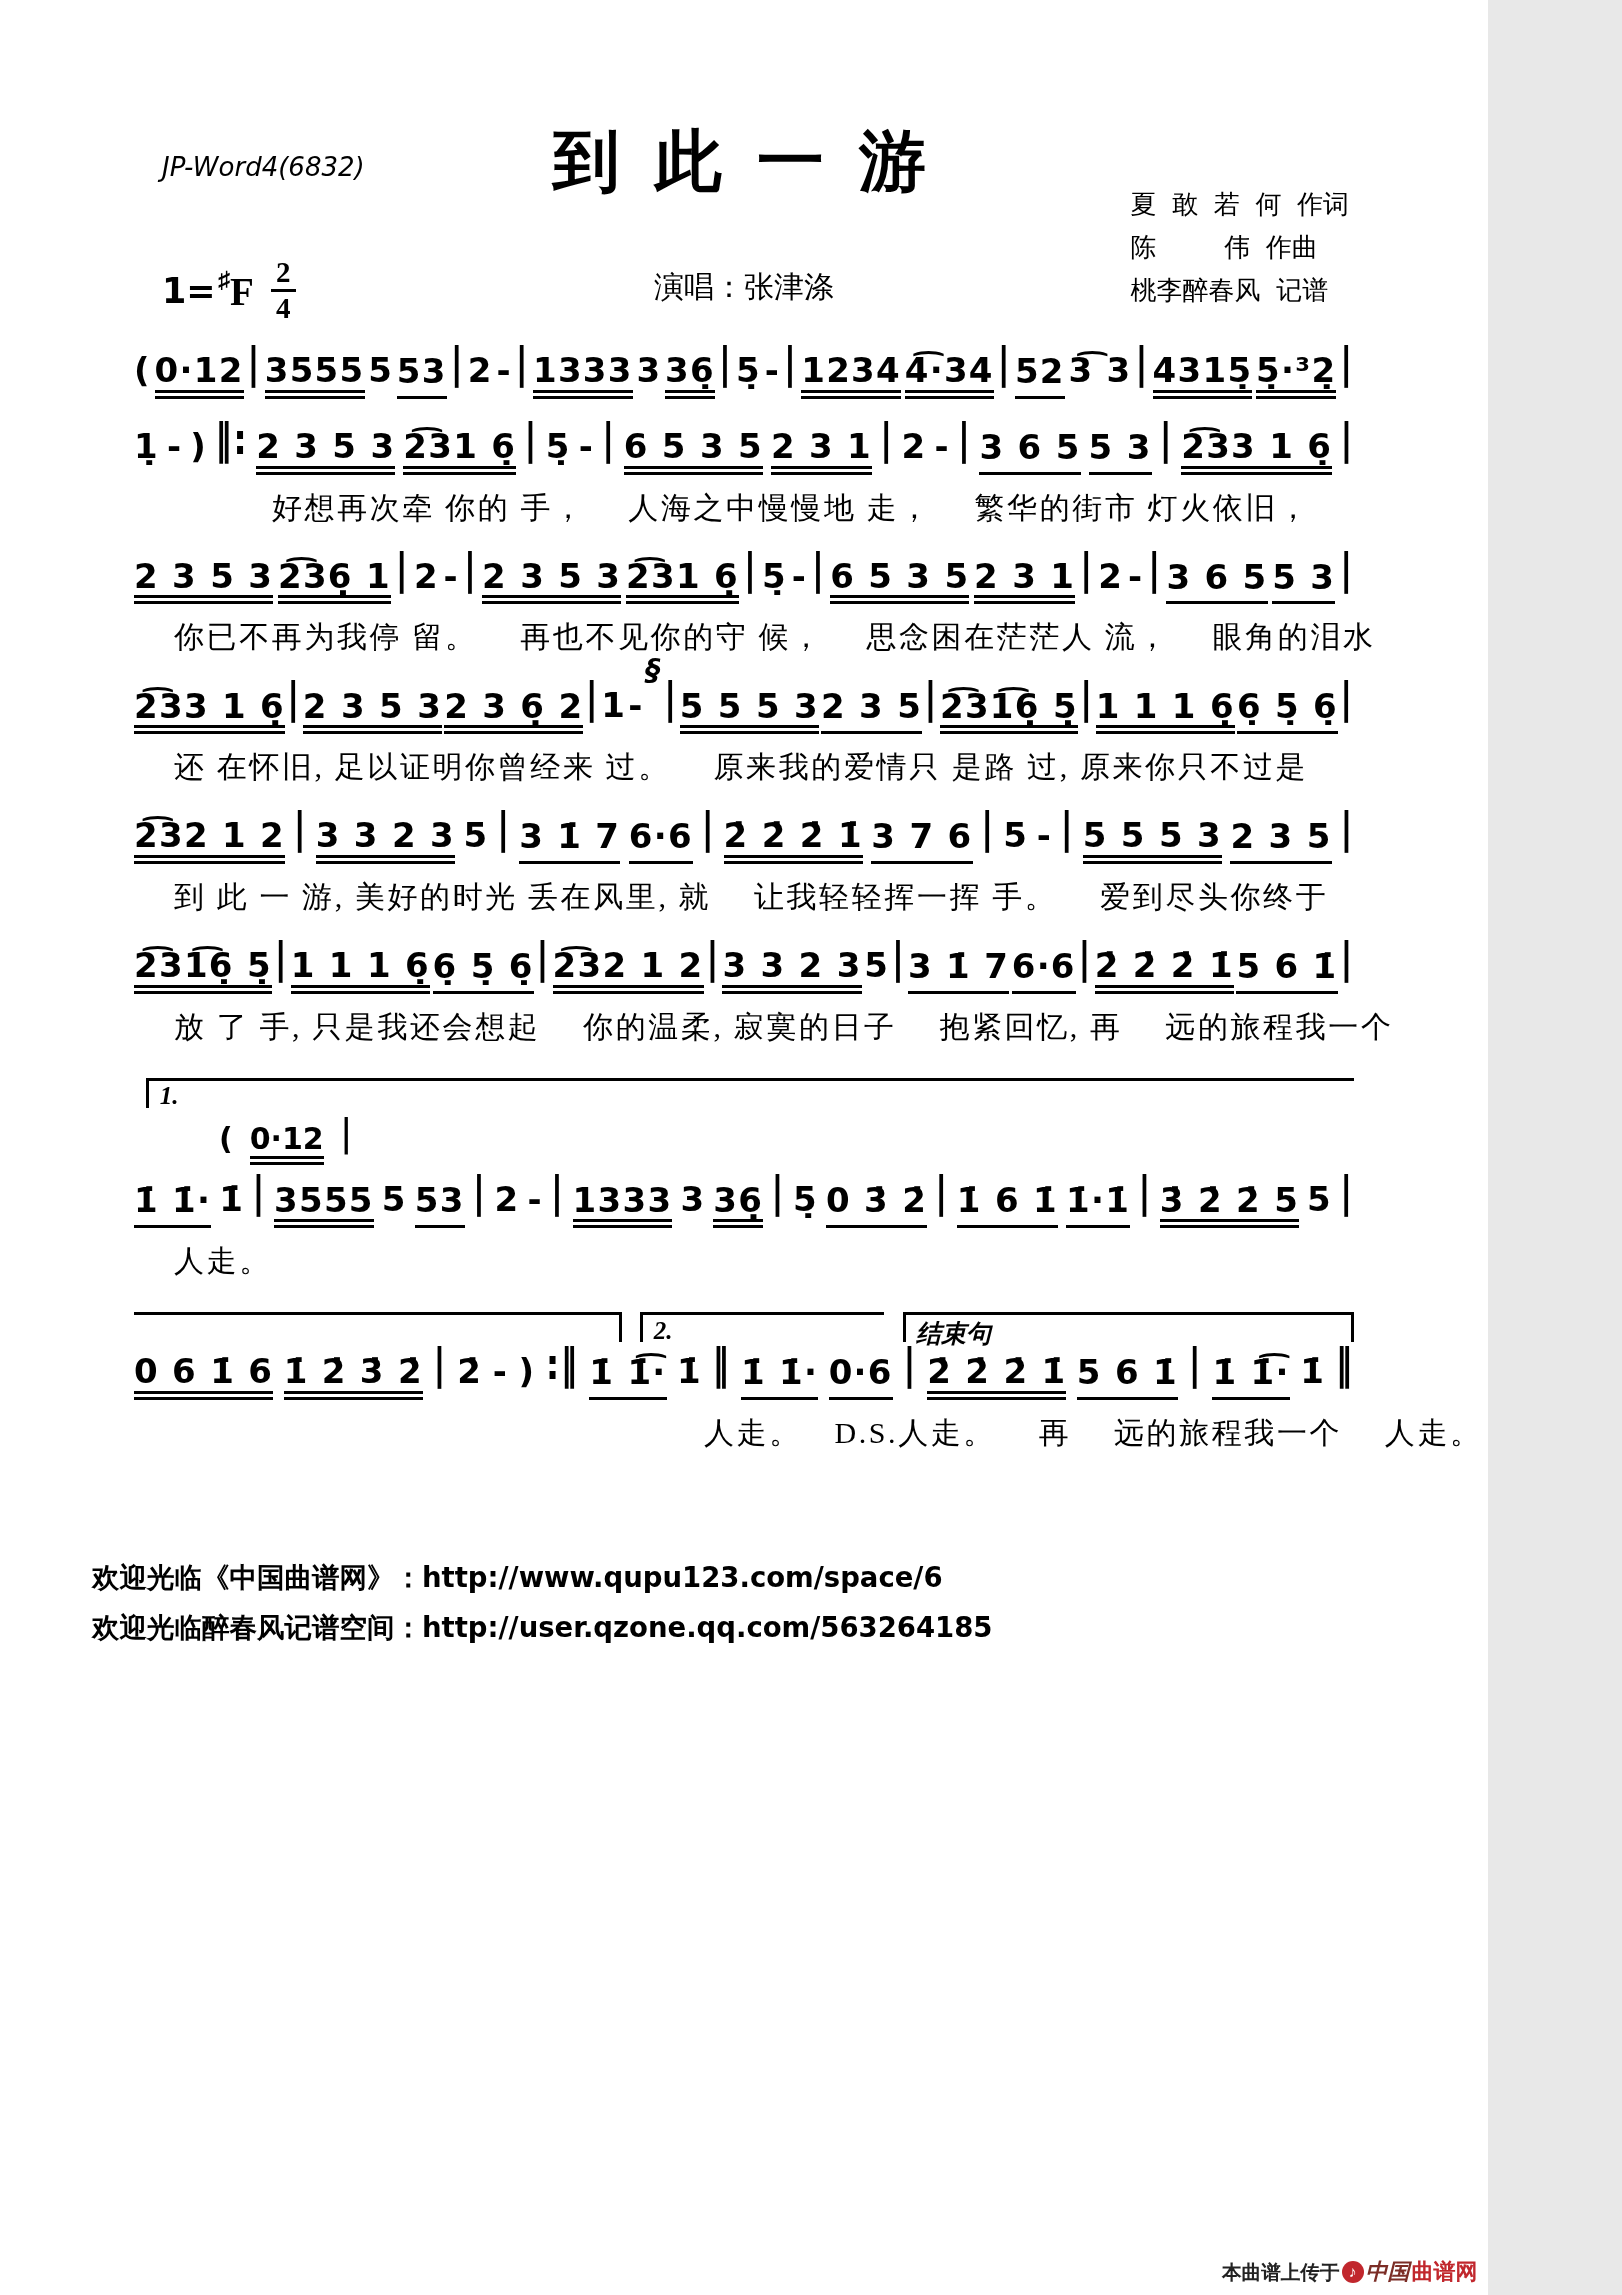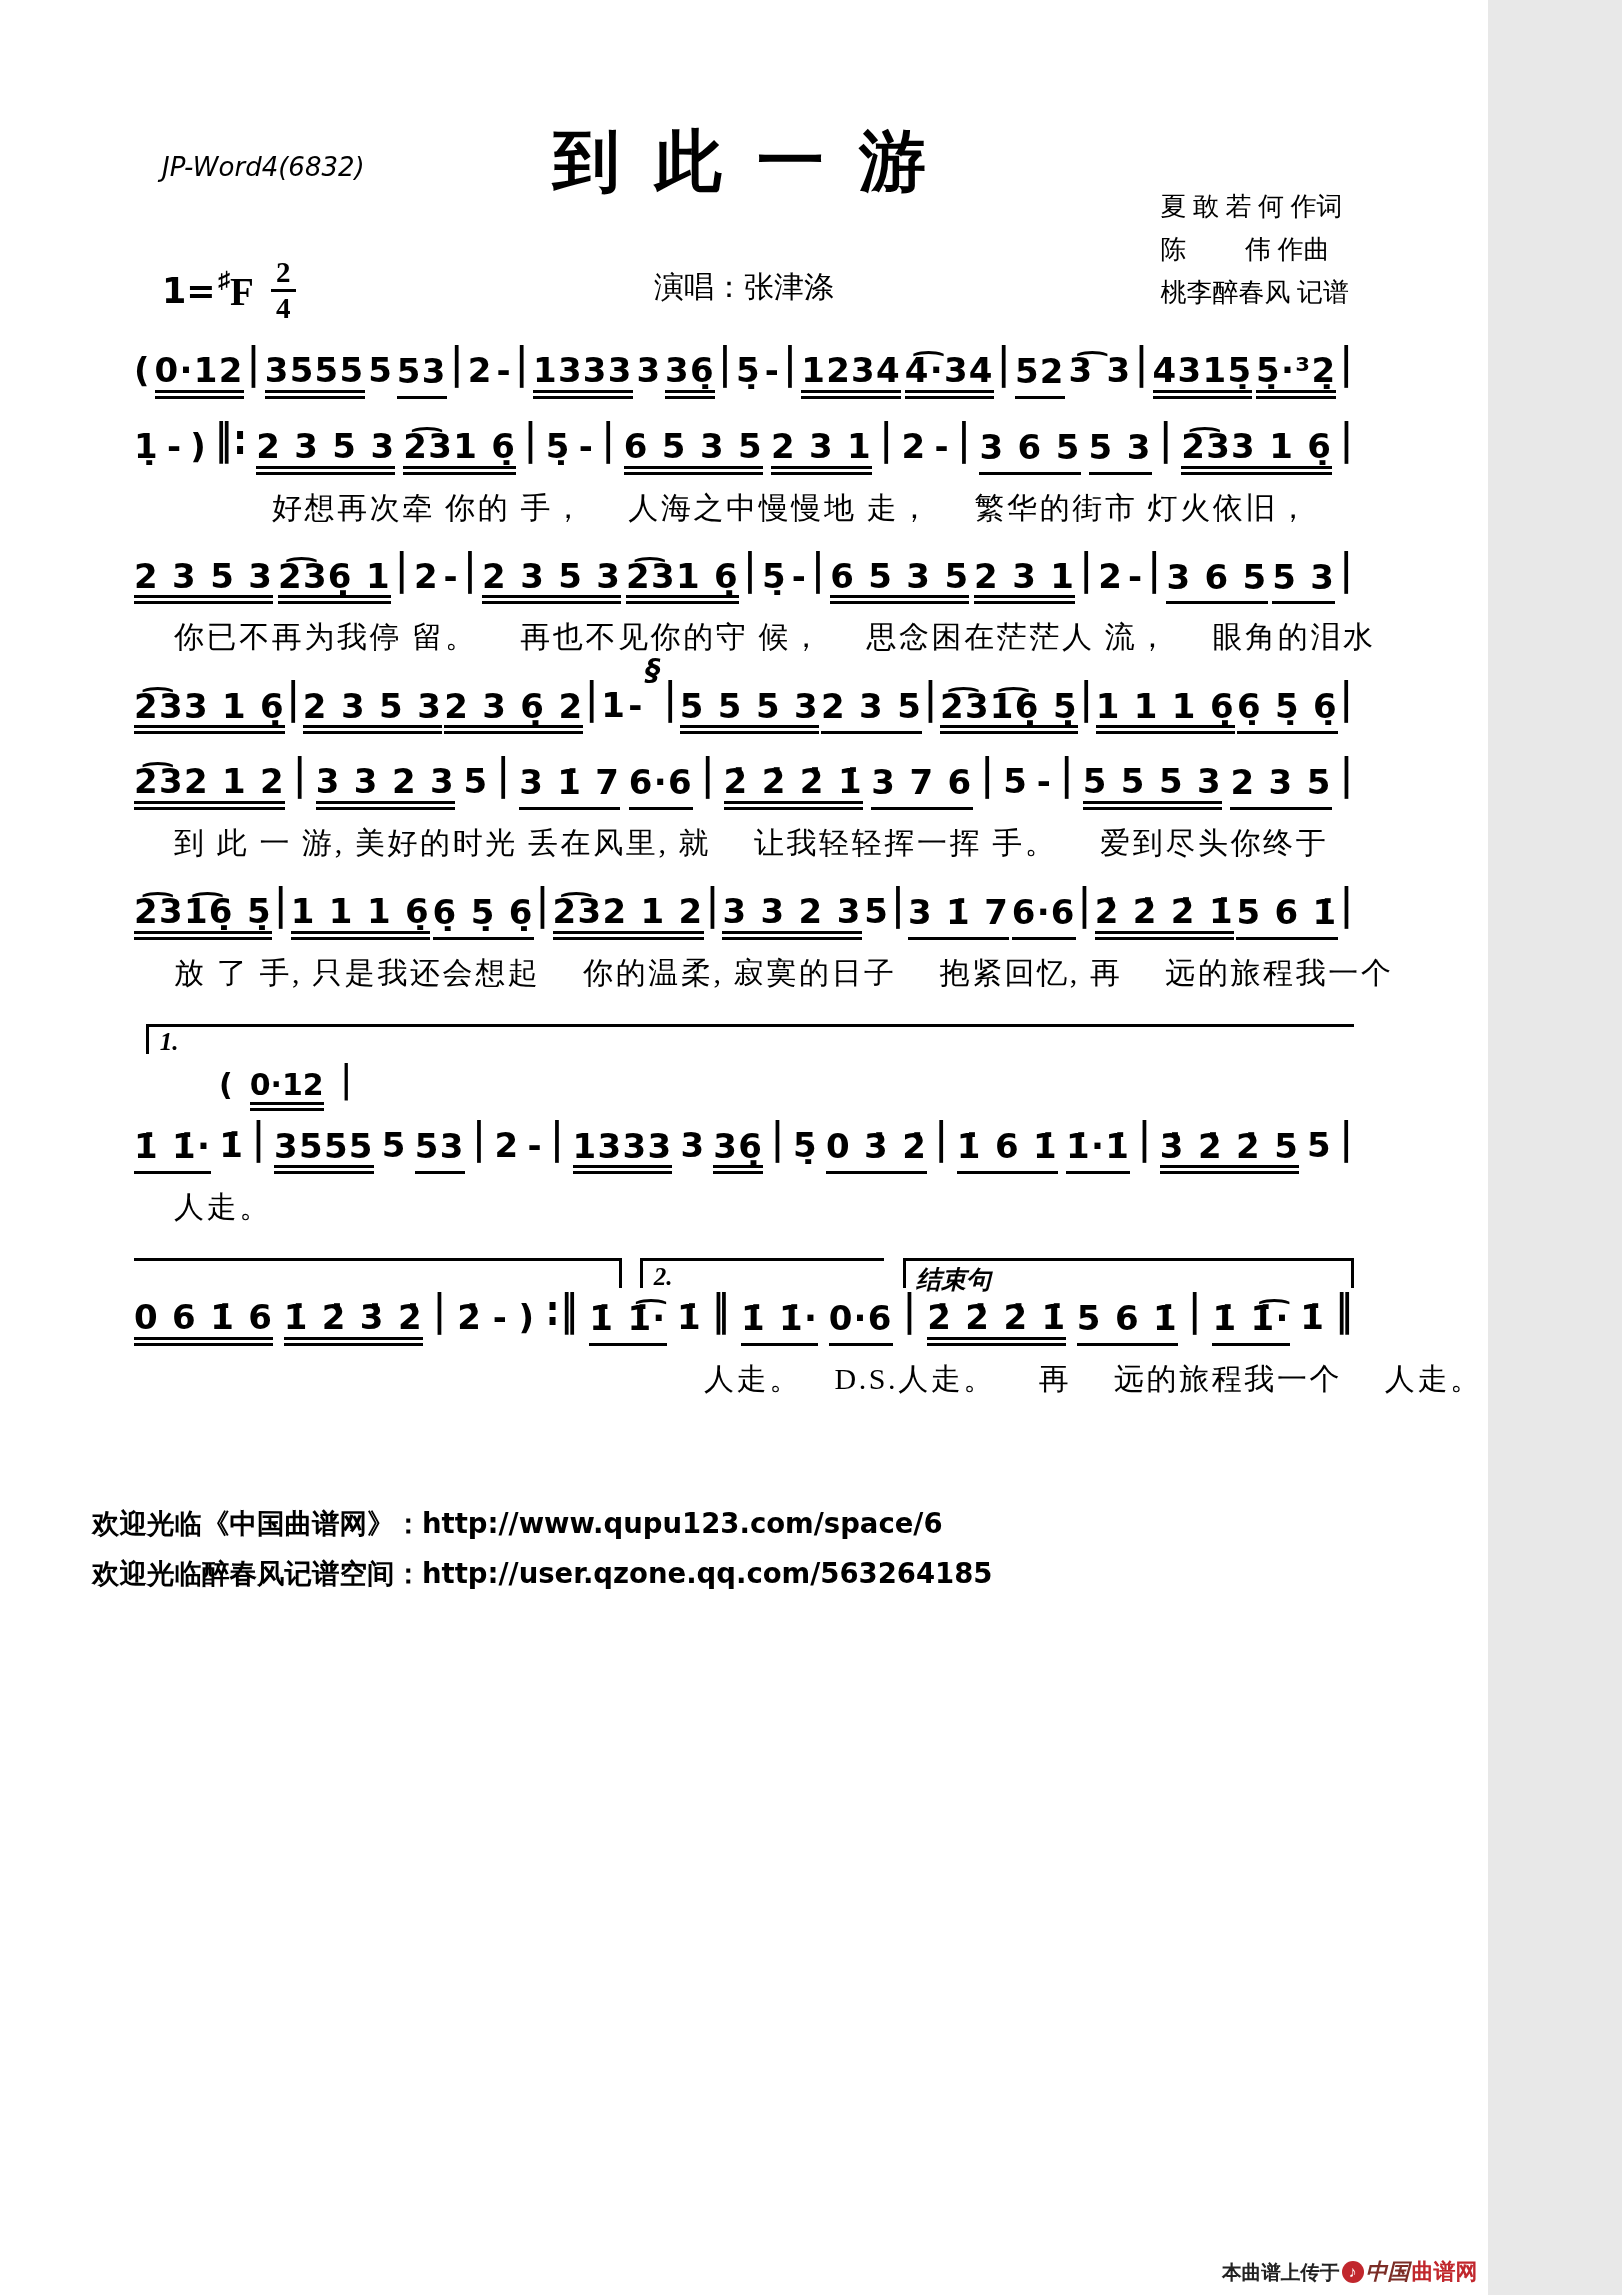--- a/index.html
+++ b/index.html
@@ -6,21 +6,21 @@
   .page{position:relative;width:1488px;height:2295px;background:#ffffff;color:#000;
         font-family:"DejaVu Sans",sans-serif;overflow:hidden;}
 
   
   .header{position:relative;height:353px;}
   .generator{position:absolute;left:162px;top:152px;font-style:italic;font-size:26px;
              font-family:"DejaVu Sans",sans-serif;}
   .title{position:absolute;left:0;right:0;top:116px;text-align:center;font-size:67px;
          font-weight:900;font-family:"Liberation Serif",serif;letter-spacing:9.2px;}
   .credits{position:absolute;right:139px;top:185px;font-size:26px;line-height:43px;
-           font-family:Liberation Serif, serif;text-align:left;}
+           font-family:Liberation Mono, monospace;text-align:left;}
   .performer{position:absolute;left:0;right:0;top:267px;text-align:center;font-size:30px;
              font-family:"Liberation Serif",serif;}
   .key{position:absolute;left:162px;top:257px;font-family:"Liberation Serif",serif;
        font-weight:bold;display:flex;align-items:center;}
   .key .prefix{font-size:35px;font-family:"DejaVu Sans",sans-serif;font-weight:bold;}
   .key .acc{font-size:23.6px;vertical-align:super;position:relative;top:-10.5px;margin-left:2.6px;}
   .key .tonic{font-size:39px;}
   .frac{display:inline-block;text-align:center;margin-left:17px;}
   .frac .num{display:block;border-bottom:3.3px solid #000;padding:0 5.2px 1.3px;font-size:29px;line-height:1.05;font-weight:bold;}
   .frac .den{display:block;font-size:29px;line-height:1.15;font-weight:bold;}
@@ -185,20 +185,21 @@
           <span class="tok bar">|</span>
           <span class="tok u2">5 5 5 3</span>
           <span class="tok u1">2 3 5</span>
           <span class="tok bar">|</span>
           <span class="tok u2">2͡31͡6̣ 5̣</span>
           <span class="tok bar">|</span>
           <span class="tok u2">1 1 1 6̣</span>
           <span class="tok u1">6̣ 5̣ 6̣</span>
           <span class="tok bar">|</span>
         </div>
+      <div class="lyrics">还 在怀旧, 足以证明你曾经来 过。　 原来我的爱情只 是路 过, 原来你只不过是</div>
     </div>
     <div class="system s5">
       <div class="notation">
           <span class="tok u2">2͡32 1 2</span>
           <span class="tok bar">|</span>
           <span class="tok u2">3 3 2 3</span>
           <span class="tok">5</span>
           <span class="tok bar">|</span>
           <span class="tok u1">3 1̇ 7</span>
           <span class="tok u1">6·6</span>

